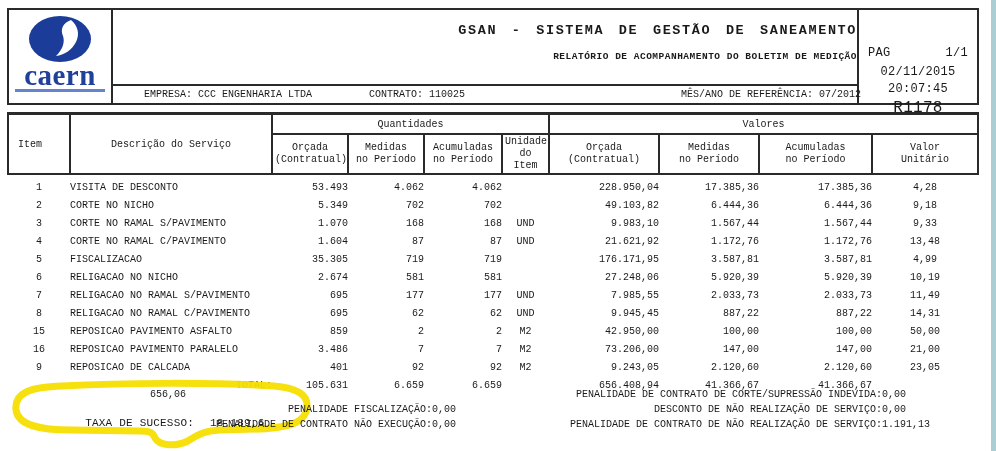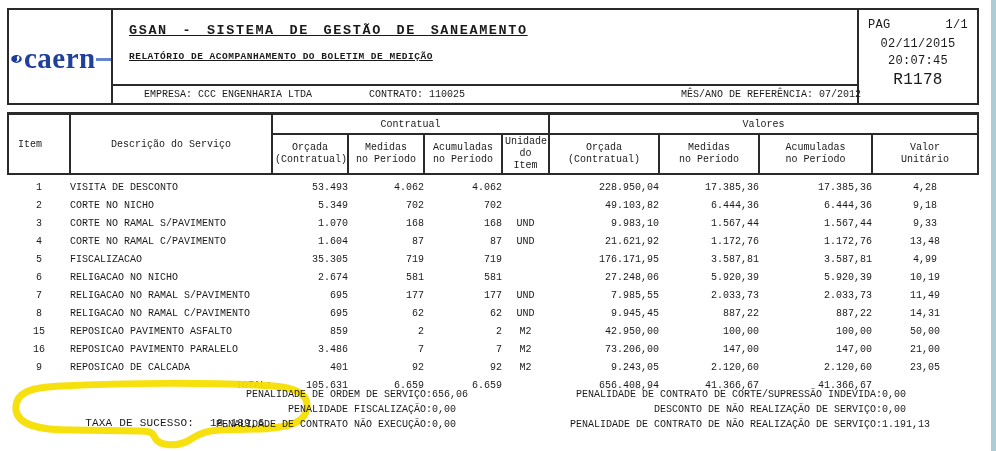--- a/index.html
+++ b/index.html
@@ -5,26 +5,26 @@
   html,body{margin:0;padding:0;background:#fff;}
   .page{
     position:relative;width:996px;height:451px;background:#ffffff;
     font-family:"Liberation Mono","DejaVu Sans Mono",monospace;
     color:#1a1a1a;overflow:hidden;
   }
   .edge-right{position:absolute;right:0;top:0;width:5px;height:451px;background:#abced4;}
 
   
   .header-box{position:absolute;left:7px;top:8px;width:968px;height:93px;border:2px solid #2a2a2a;box-sizing:content-box;}
-  .logo-cell{position:absolute;left:0;top:0;width:104px;height:93px;border-right:2px solid #2a2a2a;display:flex;flex-direction:row;align-items:center;padding-top:4px;box-sizing:border-box;}
+  .logo-cell{position:absolute;left:0;top:0;width:104px;height:93px;border-right:2px solid #2a2a2a;display:flex;flex-direction:column;align-items:center;padding-top:4px;box-sizing:border-box;}
   .pag-cell{position:absolute;right:0;top:0;width:120px;height:93px;border-left:2px solid #2a2a2a;padding:8px 9px 0 9px;box-sizing:border-box;font-size:12px;letter-spacing:.3px;}
-  .pag-line1{display:flex;justify-content:space-between;}
+  .pag-line1{display:flex;justify-content:space-between;margin-top:28px;}
   .pag-center{text-align:center;margin-top:4px;line-height:17px;}
   .rcode{font-size:16px;margin-top:2px;}
-  .title-area{position:absolute;left:120px;right:120px;top:0;text-align:left;text-decoration:underline;}
+  .title-area{position:absolute;left:120px;right:120px;top:0;text-align:right;}
   .report-title{margin-top:13px;font-size:13.5px;font-weight:bold;letter-spacing:1.6px;word-spacing:5px;}
   .report-subtitle{margin-top:13px;font-size:9.5px;font-weight:bold;letter-spacing:.5px;}
   .empresa-row{position:absolute;left:104px;right:120px;bottom:0;height:19px;border-top:2px solid #2a2a2a;font-size:10px;box-sizing:border-box;}
   .empresa-row span{position:absolute;top:3px;white-space:pre;}
   .f-empresa{left:8px;padding-left:23px;}
   .f-contrato{left:256px;}
   .f-referencia{left:568px;}
 
   
   .brand-text{font-size:29px;font-weight:bold;color:#21409a;font-family:"Liberation Serif","DejaVu Serif",serif;line-height:26px;margin-top:-2px;letter-spacing:.5px;}
@@ -111,21 +111,21 @@
       <col style="width:47px">
         <col style="width:110px">
         <col style="width:100px">
         <col style="width:113px">
         <col style="width:106px">
     </colgroup>
     <thead>
       <tr class="group-row">
         <td rowspan="2" class="th-item">Item</td>
         <td rowspan="2">Descrição do Serviço</td>
-        <td colspan="4">Contratual</td>
+        <td colspan="4">Quantidades</td>
         <td colspan="4">Valores</td>
       </tr>
       <tr class="sub-row">
         <td>
             <div>Orçada</div>
             <div>(Contratual)</div>
           </td>
         <td>
             <div>Medidas</div>
             <div>no Período</div>
@@ -310,21 +310,20 @@
   <svg class="highlight-svg" width="312" height="72" viewBox="0 0 312 72">
     <path d="M 14 31 C 12 14, 28 8, 60 7 C 120 4, 210 3, 272 7 C 296 9, 306 16, 305 28 C 304 42, 292 48, 258 50 L 218 51 C 200 52, 194 57, 186 62 C 176 67, 158 68, 153 59 C 151 55, 151 52, 138 52 L 70 51 C 36 51, 16 46, 14 31 Z" fill="none" stroke="#f6de00" stroke-width="7" stroke-linejoin="round" opacity="0.95"></path>
   </svg>
 
   <div class="taxa">
     <span>TAXA DE SUCESSO:</span><span class="taxa-value">18.189,6</span>
   </div>
 
   <div class="pen-group pen-left">
     <div class="pen-line">
-        <span class="pen-label">PENALIDADE DE ORDEM DE SERVIÇO:</span>
         <span class="pen-value">656,06</span>
       </div>
     <div class="pen-line">
         <span class="pen-label">PENALIDADE FISCALIZAÇÃO:</span>
         <span class="pen-value">0,00</span>
       </div>
     <div class="pen-line">
         <span class="pen-label">PENALIDADE DE CONTRATO NÃO EXECUÇÃO:</span>
         <span class="pen-value">0,00</span>
       </div>

